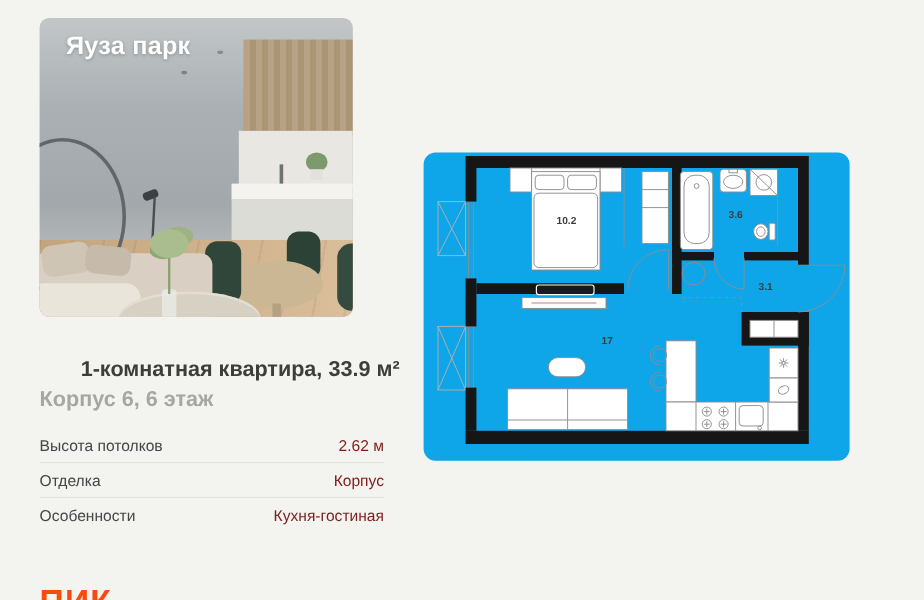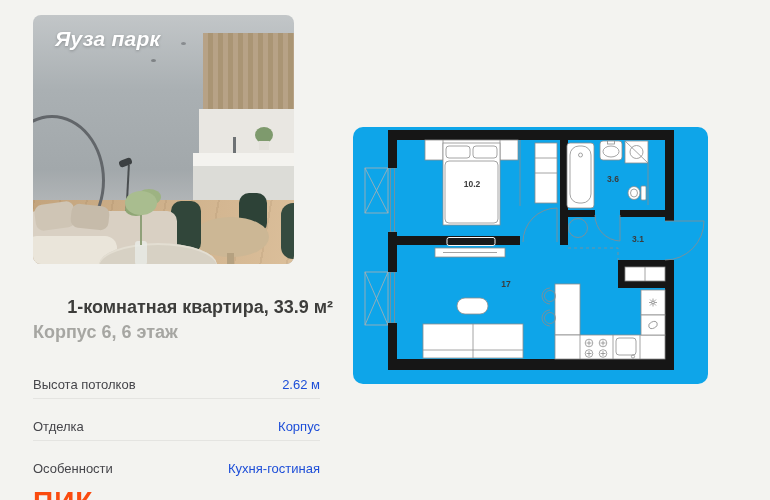--- a/index.html
+++ b/index.html
@@ -4,21 +4,21 @@
 <style>
   html,body{margin:0;padding:0;}
   body{
     width:770px;height:500px;overflow:hidden;position:relative;
     background:#f3f3f0;
     font-family:"Liberation Sans","DejaVu Sans",sans-serif;
   }
   .abs{position:absolute;}
   
   .photo{left:33px;top:15px;width:261px;height:249px;border-radius:8px;overflow:hidden;
-    background:linear-gradient(180deg,#c2c6c8 0%,#aab0b3 30%,#a2a8ab 62%,#b0b4b6 74%);font-style:italic;}
+    background:linear-gradient(180deg,#c2c6c8 0%,#aab0b3 30%,#a2a8ab 62%,#b0b4b6 74%);}
   .ph-rightwall{left:276px;top:0;width:18px;height:140px;background:#cdcfcc;}
   .ph-cabinet{left:170px;top:18px;width:106px;height:76px;
     background:repeating-linear-gradient(90deg,#b7a286 0 5px,#aa9574 5px 10px);
     border-bottom:4px solid #837663;}
   .ph-backsplash{left:166px;top:94px;width:128px;height:46px;background:#e9e7e2;}
   .ph-counter{left:160px;top:138px;width:134px;height:13px;background:#f4f3ef;box-shadow:0 1px 0 #c9c8c3;}
   .ph-lowercab{left:160px;top:151px;width:134px;height:37px;background:#dcdcd7;}
   .ph-floor{left:0;top:185px;width:294px;height:64px;
     background:repeating-linear-gradient(100deg,rgba(90,60,30,.08) 0 2px,rgba(0,0,0,0) 2px 26px),
     linear-gradient(100deg,#c3a47d,#dec29e);}
@@ -43,24 +43,24 @@
   .ph-flowers{left:92px;top:176px;width:32px;height:24px;background:#a9bd8f;border-radius:50%;box-shadow:8px -6px 0 -4px #9db382,-5px 6px 0 -5px #8fa675;}
   .ph-plant{left:222px;top:112px;width:18px;height:16px;background:#7e9a6d;border-radius:50%;}
   .ph-pot{left:226px;top:126px;width:10px;height:9px;background:#e3e1db;}
   .ph-faucet{left:200px;top:122px;width:3px;height:16px;background:#6e7274;}
   .ph-title{left:22px;top:12px;color:#ffffff;font-size:21px;font-weight:700;letter-spacing:.2px;
     text-shadow:0 1px 3px rgba(0,0,0,.25);}
   
   .heading{left:33px;top:297px;width:300px;font-size:18px;font-weight:700;color:#3d3d3b;text-align:right;}
   .subheading{left:33px;top:322px;width:300px;font-size:18px;font-weight:700;color:#a6a6a2;}
   .details{left:33px;top:357px;width:287px;}
-  .drow{display:flex;justify-content:space-between;align-items:center;height:28px;border-bottom:1px solid #e4e4e1;margin-top:13px;}
+  .drow{display:flex;justify-content:space-between;align-items:center;height:28px;border-bottom:1px solid #e4e4e1;}
   .drow:last-child{border-bottom:none;}
   .dlabel{font-size:13px;color:#45454a;}
-  .dvalue{font-size:13px;color:#1d4ed8;}
+  .dvalue{font-size:13px;color:#7f1d1d;}
   .pik{left:33px;top:486px;font-size:28px;font-weight:800;color:#fa4b0f;letter-spacing:1px;}
   
   .panel{left:353px;top:127px;width:355px;height:257px;background:#0ea5e9;border-radius:10px;}
   .plan-label{font-size:8.5px;font-weight:600;fill:#3c3c3c;text-anchor:middle;}
   svg .furn{fill:#ffffff;stroke:#8d8d8d;stroke-width:0.8;}
   svg .thin{fill:none;stroke:#8d8d8d;stroke-width:0.8;}
   svg .lite{fill:none;stroke:#b0b0b0;stroke-width:0.8;}
 </style>
 </head>
 <body>

